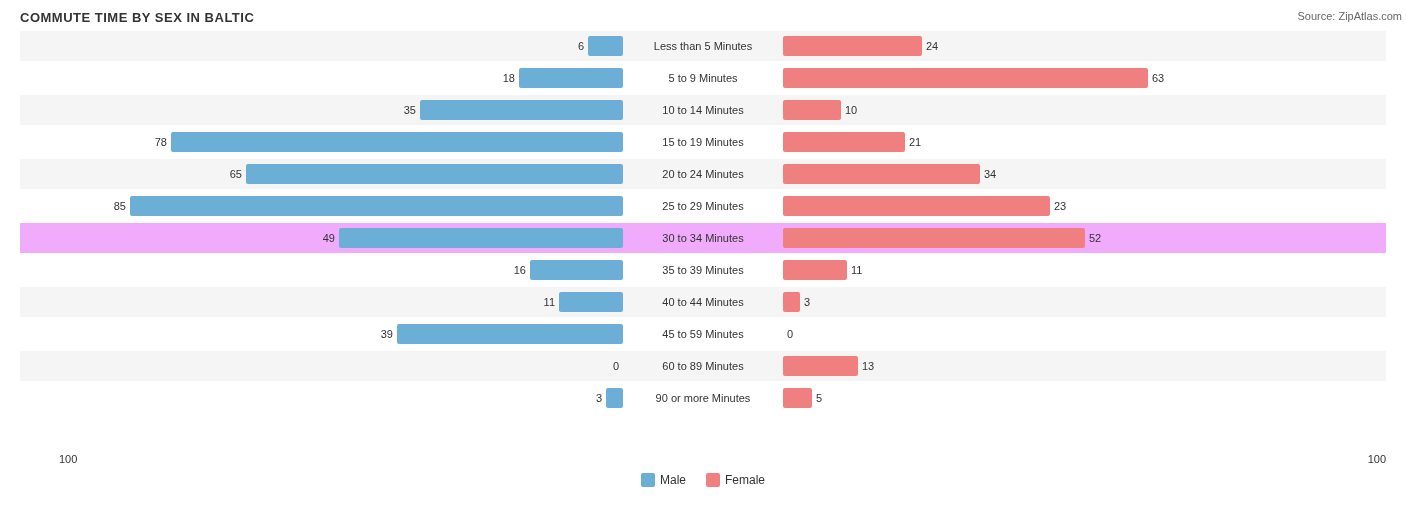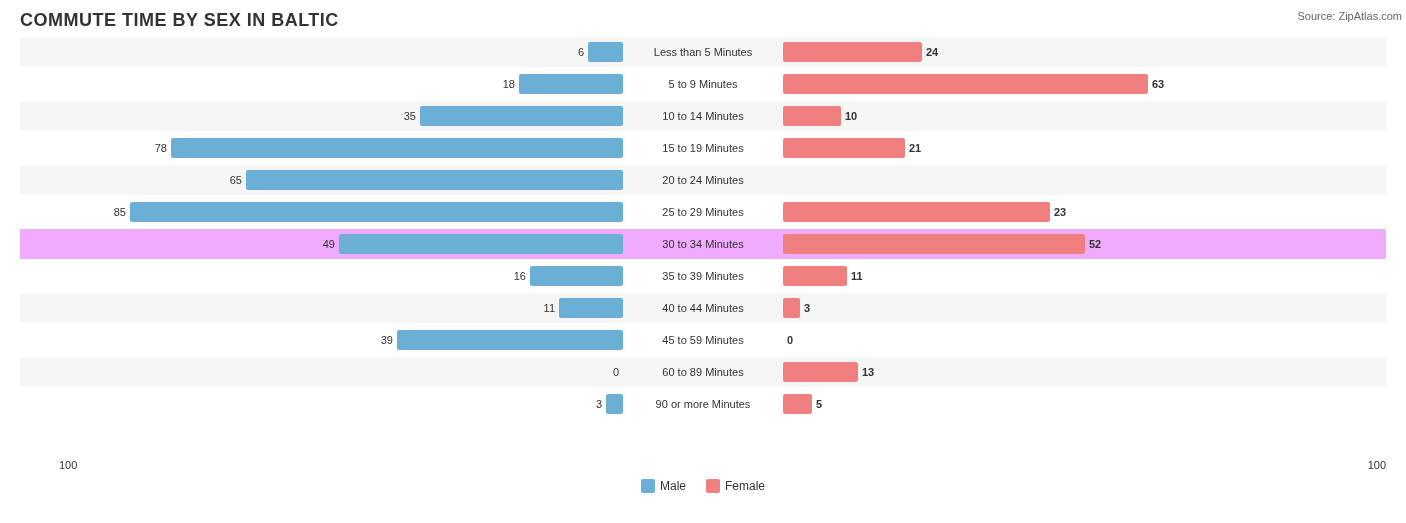--- a/index.html
+++ b/index.html
@@ -11,21 +11,21 @@
       overflow: hidden;
       position: relative;
     }
     .chart-container {
       width: 1406px;
       height: 523px;
       padding: 10px 20px 40px 20px;
       position: relative;
     }
     .title {
-      font-size: 18px;
+      font-size: 13px;
       font-weight: bold;
       color: #333;
       margin-bottom: 6px;
       text-transform: uppercase;
       letter-spacing: 0.5px;
     }
     .source {
       position: absolute;
       top: 10px;
       right: 4px;
@@ -96,21 +96,20 @@
       white-space: nowrap;
       min-width: 25px;
       text-align: right;
     }
     .value-right {
       font-size: 11px;
       color: #333;
       margin-left: 4px;
       white-space: nowrap;
       min-width: 25px;
-      font-weight: bold;
     }
     .legend {
       display: flex;
       justify-content: center;
       align-items: center;
       gap: 20px;
       margin-top: 8px;
       font-size: 12px;
       color: #333;
     }
@@ -185,20 +184,24 @@
       <div class="bar-female" style="width:122px;"></div>
       <span class="value-right">21</span>
     </div>
       </div>
       <div class="row" style="background: rgb(245, 245, 245);">
         <div class="left-section">
       <span class="value-left">65</span>
       <div class="bar-male" style="width:377px;"></div>
     </div>
         <div class="center-label">20 to 24 Minutes</div>
+        <div class="right-section">
+      <div class="bar-female" style="width:197px;"></div>
+      <span class="value-right">34</span>
+    </div>
       </div>
       <div class="row" style="background: rgb(255, 255, 255);">
         <div class="left-section">
       <span class="value-left">85</span>
       <div class="bar-male" style="width:493px;"></div>
     </div>
         <div class="center-label">25 to 29 Minutes</div>
         <div class="right-section">
       <div class="bar-female" style="width:267px;"></div>
       <span class="value-right">23</span>

